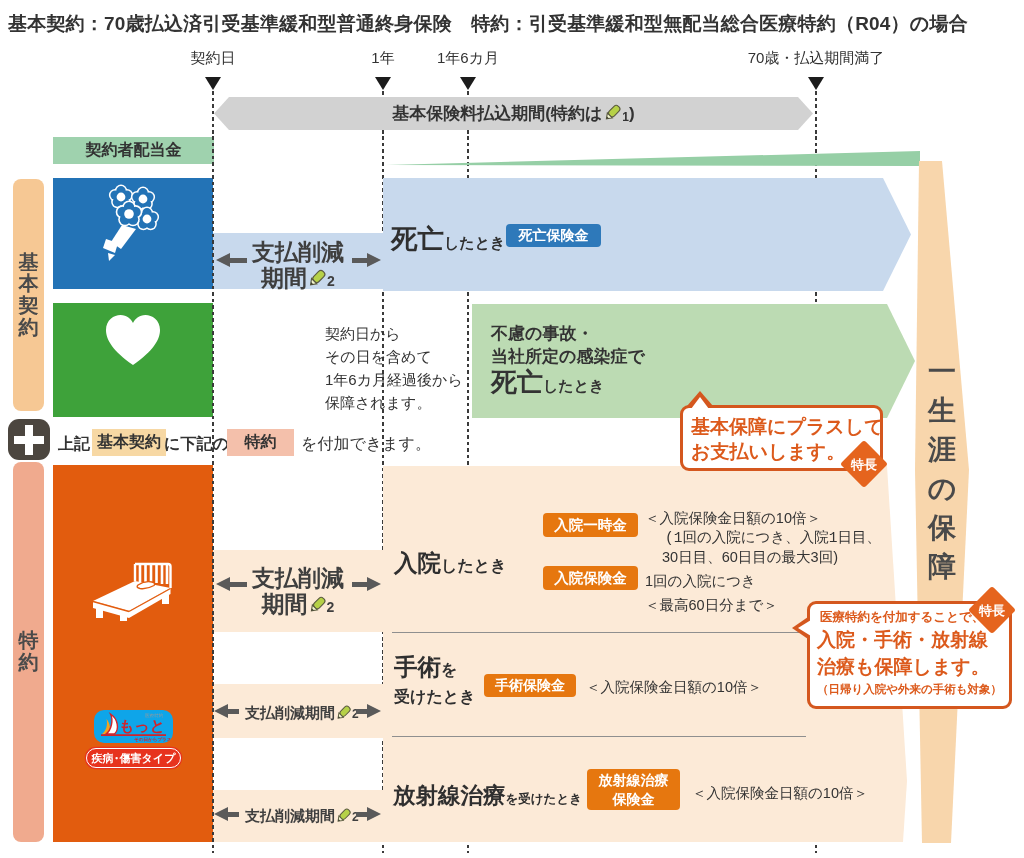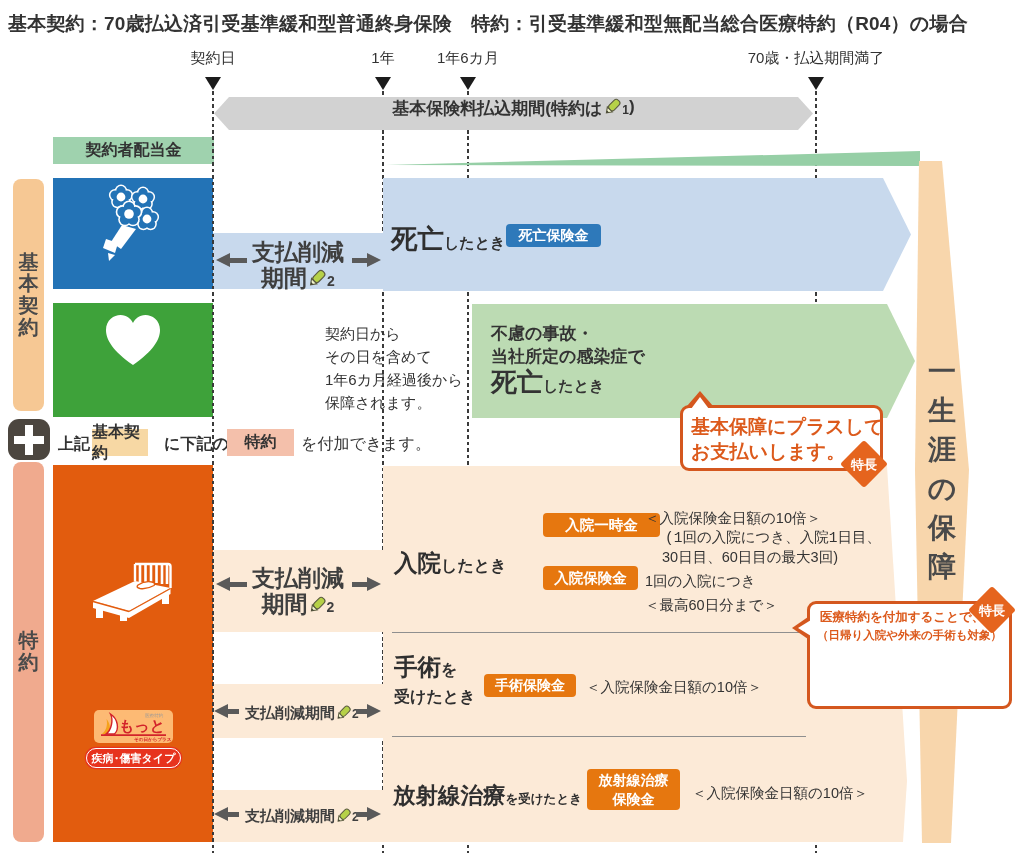--- a/index.html
+++ b/index.html
@@ -36,21 +36,21 @@
 <div class="tri" style="left:460px;top:77px;"></div>
 <div class="tri" style="left:808px;top:77px;"></div>
 
 <div class="dash" style="left:212px;z-index:3;"></div>
 <div class="dash" style="left:382px;"></div>
 <div class="dash" style="left:467px;"></div>
 <div class="dash" style="left:815px;"></div>
 
 <div class="abs z1" style="left:214px;top:97px;width:599px;height:33px;background:#d2d2d2;
  clip-path:polygon(0 50%,15px 0,584px 0,100% 50%,584px 100%,15px 100%);
- display:flex;justify-content:center;font-size:17px;font-weight:bold;color:#333;">基本保険料払込期間(特約は<svg width="19" height="19" viewBox="0 0 19 19" style="margin:0 0 2px 1px;">
+ display:flex;align-items:center;justify-content:center;font-size:17px;font-weight:bold;color:#333;">基本保険料払込期間(特約は<svg width="19" height="19" viewBox="0 0 19 19" style="margin:0 0 2px 1px;">
       <g transform="rotate(45 9.5 9.5)">
         <rect x="6.2" y="1" width="7" height="12.5" rx="3" fill="#b6d148" stroke="#5b5b40" stroke-width="1.1"></rect>
         <path d="M6.2 13.5h7l-3.5 4.8z" fill="#f4f7d0" stroke="#5b5b40" stroke-width="1.1"></path>
         <path d="M8.3 16.2l1.4 2.1 1.4-2.1z" fill="#3c3c30"></path>
       </g>
     </svg><span style="font-size:12px;margin-top:6px;">1</span>)</div>
 
 <div class="abs z1" style="left:53px;top:137px;width:161px;height:27px;background:#9fd2ae;display:flex;align-items:center;justify-content:center;font-size:16px;font-weight:bold;color:#333;">契約者配当金</div>
 
 <svg class="abs z1" style="left:0;top:0;" width="1024" height="858" pointer-events="none">
@@ -180,21 +180,21 @@
 <div class="abs" style="left:691px;top:414px;font-size:19px;font-weight:bold;color:#dc5a1c;line-height:25px;z-index:6;white-space:nowrap;">基本保障にプラスして<br>お支払いします。</div>
 <div class="diamond" style="left:847px;top:447px;"></div>
 <div class="dlabel" style="left:851px;top:456px;">特長</div>
 
 <div class="abs z3" style="left:8px;top:419px;width:42px;height:41px;background:#4c463f;border-radius:11px;">
   <div class="abs" style="left:6px;top:16.5px;width:30px;height:8px;background:#fff;"></div>
   <div class="abs" style="left:17px;top:5.5px;width:8px;height:30px;background:#fff;"></div>
 </div>
 
 <div class="abs z2" style="left:58px;top:434px;font-size:16px;font-weight:600;color:#333;">上記</div>
-<div class="abs z2" style="left:92px;top:429px;width:56px;height:27px;background:#f7d8a4;display:flex;align-items:center;justify-content:center;font-size:16px;font-weight:bold;color:#333;">基本契約</div>
+<div class="abs z2" style="left:92px;top:429px;width:74px;height:27px;background:#f7d8a4;display:flex;align-items:center;justify-content:center;font-size:16px;font-weight:bold;color:#333;">基本契約</div>
 <div class="abs z2" style="left:164px;top:434px;font-size:16px;font-weight:600;color:#333;">に下記の</div>
 <div class="abs z2" style="left:227px;top:429px;width:67px;height:27px;background:#f4c0ab;display:flex;align-items:center;justify-content:center;font-size:16px;font-weight:bold;color:#333;">特約</div>
 <div class="abs z2" style="left:301px;top:434px;font-size:16px;font-weight:400;color:#333;">を付加できます。</div>
 
 <div class="abs z1" style="left:13px;top:462px;width:31px;height:380px;background:#f0aa8e;border-radius:8px;display:flex;align-items:center;justify-content:center;">
  <div class="vstack" style="font-size:20px;font-weight:bold;color:#4a4a4a;">
       <span>特</span>
       <span>約</span>
     </div>
 </div>
@@ -219,21 +219,21 @@
     <g fill="#fff">
       <rect x="6" y="46" width="7" height="11"></rect>
       <rect x="30" y="52" width="7" height="8"></rect>
       <rect x="72" y="31" width="7" height="12"></rect>
     </g>
     <line x1="3" y1="40.5" x2="39" y2="50.5" stroke="#e25c0e" stroke-width="1.3"></line>
     <line x1="39" y1="50.5" x2="80.5" y2="27.5" stroke="#e25c0e" stroke-width="1.3"></line>
     <path d="M48 24 q7 -4.5 14 -3 q4 1 2 3.5 q-7 4 -14 3 q-4.5 -1 -2 -3.5z" fill="#fff" stroke="#e25c0e" stroke-width="1.4"></path>
   </svg>
 
-  <div class="abs" style="left:41px;top:245px;width:79px;height:33px;background:#fdba74;border-radius:5px;overflow:hidden;">
+  <div class="abs" style="left:41px;top:245px;width:79px;height:33px;background:#0ea5e9;border-radius:10px;overflow:hidden;">
     <svg width="79" height="33" viewBox="0 0 79 33">
       <path d="M8 24 C12 21 14 15 12.5 9 C16.5 13.5 17 20 14 24 Z" fill="#f5a21b"></path>
       <path d="M12 24 C17.5 20 19.5 10 16.5 4 C24 9 25.5 19 20.5 24 Z" fill="#fff" stroke="#d2232a" stroke-width="1.4"></path>
       <text x="25" y="21" font-size="15" font-weight="bold" fill="#d2232a" font-family="Liberation Sans,sans-serif">もっと</text>
       <path d="M7 24.2 h65 v1.7 h-65z" fill="#d2232a"></path>
       <text x="40" y="31" font-size="4.6" font-weight="bold" fill="#d2232a" font-family="Liberation Sans,sans-serif">その日からプラス</text>
       <text x="51" y="7" font-size="4.6" fill="#999" font-family="Liberation Sans,sans-serif">医療特約</text>
     </svg>
   </div>
 
@@ -274,38 +274,39 @@
         <path d="M8.3 16.2l1.4 2.1 1.4-2.1z" fill="#3c3c30"></path>
       </g>
     </svg><span style="font-size:12px;">2</span></div>
 <div class="arrow-l" style="left:227px;top:812px;width:12px;"></div>
 <div class="arrow-r" style="left:356px;top:812px;width:12px;"></div>
 
 <div class="abs z2" style="left:392px;top:632px;width:414px;height:1.4px;background:#8f8f8f;"></div>
 <div class="abs z2" style="left:392px;top:736px;width:414px;height:1.4px;background:#8f8f8f;"></div>
 
 <div class="abs z2" style="left:394px;top:537px;font-size:23.5px;font-weight:bold;color:#2f2f2f;white-space:nowrap;margin-top:10px;">入院<span style="font-size:16px;">したとき</span></div>
-<div class="badge" style="left:543px;top:513px;width:117px;height:24px;font-size:14.5px;">入院一時金</div>
+<div class="badge" style="left:543px;top:513px;width:95px;height:24px;font-size:14.5px;">入院一時金</div>
 <div class="abs z2" style="left:645px;top:509px;font-size:14.5px;font-weight:500;color:#333;line-height:19px;white-space:nowrap;">＜入院保険金日額の10倍＞<br><span style="margin-left:20px;font-family:Liberation Mono, monospace;">(1回の入院につき、入院1日目、</span><br><span style="margin-left:17px;">30日目、60日目の最大3回)</span></div>
 <div class="badge" style="left:543px;top:566px;width:95px;height:24px;font-size:14.5px;">入院保険金</div>
 <div class="abs z2" style="left:645px;top:569px;font-size:14.5px;font-weight:500;color:#333;line-height:24px;white-space:nowrap;">1回の入院につき<br>＜最高60日分まで＞</div>
 
 <div class="abs z2" style="left:394px;top:655px;font-size:23.5px;font-weight:bold;color:#2f2f2f;line-height:25px;white-space:nowrap;">手術<span style="font-size:16px;">を</span><br><span style="font-size:16px;">受けたとき</span></div>
 <div class="badge" style="left:484px;top:674px;width:92px;height:23px;font-size:14px;">手術保険金</div>
 <div class="abs z2" style="left:586px;top:678px;font-size:14.5px;font-weight:500;color:#333;white-space:nowrap;">＜入院保険金日額の10倍＞</div>
 
 <div class="abs z2" style="left:393px;top:780px;font-size:22.5px;font-weight:bold;color:#2f2f2f;white-space:nowrap;">放射線治療<span style="font-size:12.5px;">を受けたとき</span></div>
 <div class="badge" style="left:587px;top:769px;width:93px;height:41px;font-size:14px;line-height:19px;text-align:center;">放射線治療<br>保険金</div>
 <div class="abs z2" style="left:692px;top:784px;font-size:14.5px;font-weight:500;color:#333;white-space:nowrap;">＜入院保険金日額の10倍＞</div>
 
 <div class="bubble" style="left:807px;top:601px;width:205px;height:108px;"></div>
 <div class="abs" style="left:792px;top:617px;width:0;height:0;border:11px solid transparent;border-right:16px solid #d4571e;border-left:none;z-index:5;"></div>
 <div class="abs" style="left:798px;top:620px;width:0;height:0;border:8px solid transparent;border-right:13px solid #fff;border-left:none;z-index:6;"></div>
 <div class="abs" style="left:817px;top:609px;z-index:6;color:#dc5a1c;font-weight:bold;white-space:nowrap;">
   <div style="font-size:12.5px;margin-left:3px;">医療特約を付加することで、</div>
+  <div style="font-size:19px;line-height:26.5px;margin-top:1px;">入院・手術・放射線<br>治療も保障します。</div>
   <div style="font-size:11.5px;margin-top:2px;">（日帰り入院や外来の手術も対象）</div>
 </div>
 <div class="diamond" style="left:975px;top:593px;"></div>
 <div class="dlabel" style="left:979px;top:602px;">特長</div>
 
 <svg class="abs z1" style="left:0;top:0;" width="1024" height="858" pointer-events="none">
   <polygon points="919,161 942,161 969,470 951,843 922,843 915,470" fill="#f8d6ac"></polygon>
 </svg>
 <div class="abs z2 vstack" style="left:928px;top:352px;width:28px;font-size:28px;font-weight:600;color:#4a4a4a;">
     <span style="line-height:39px;">一</span>

